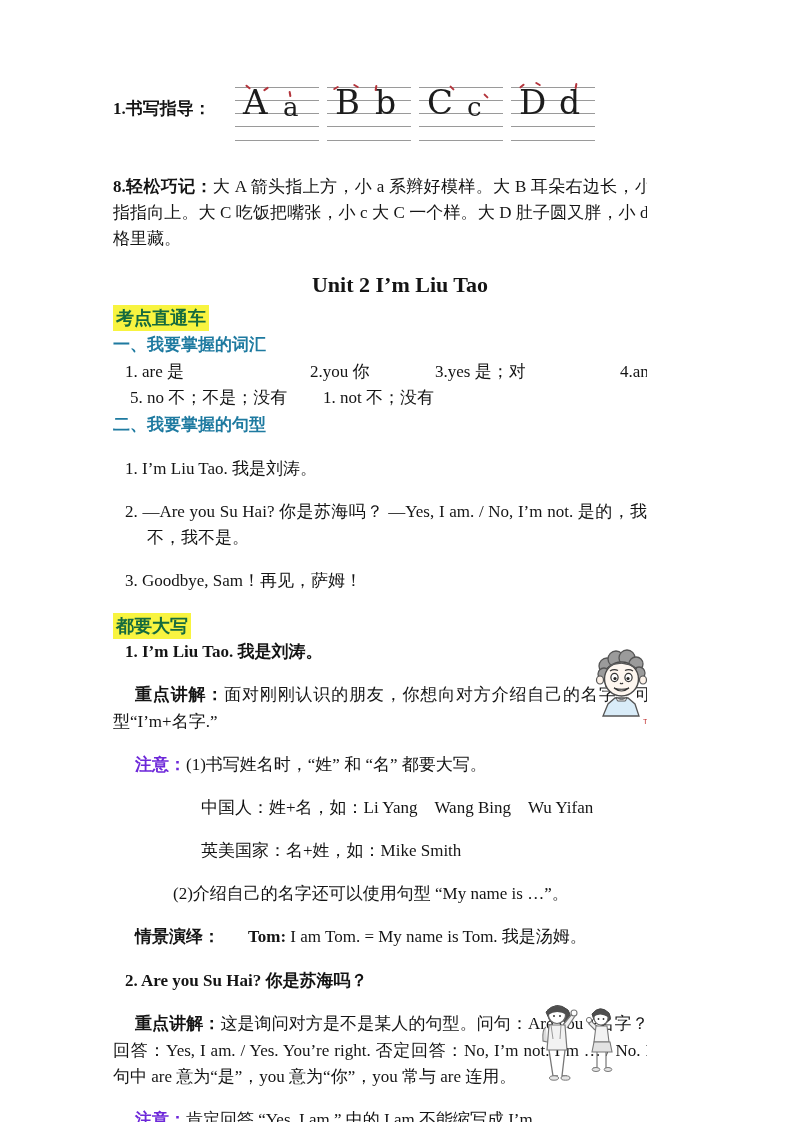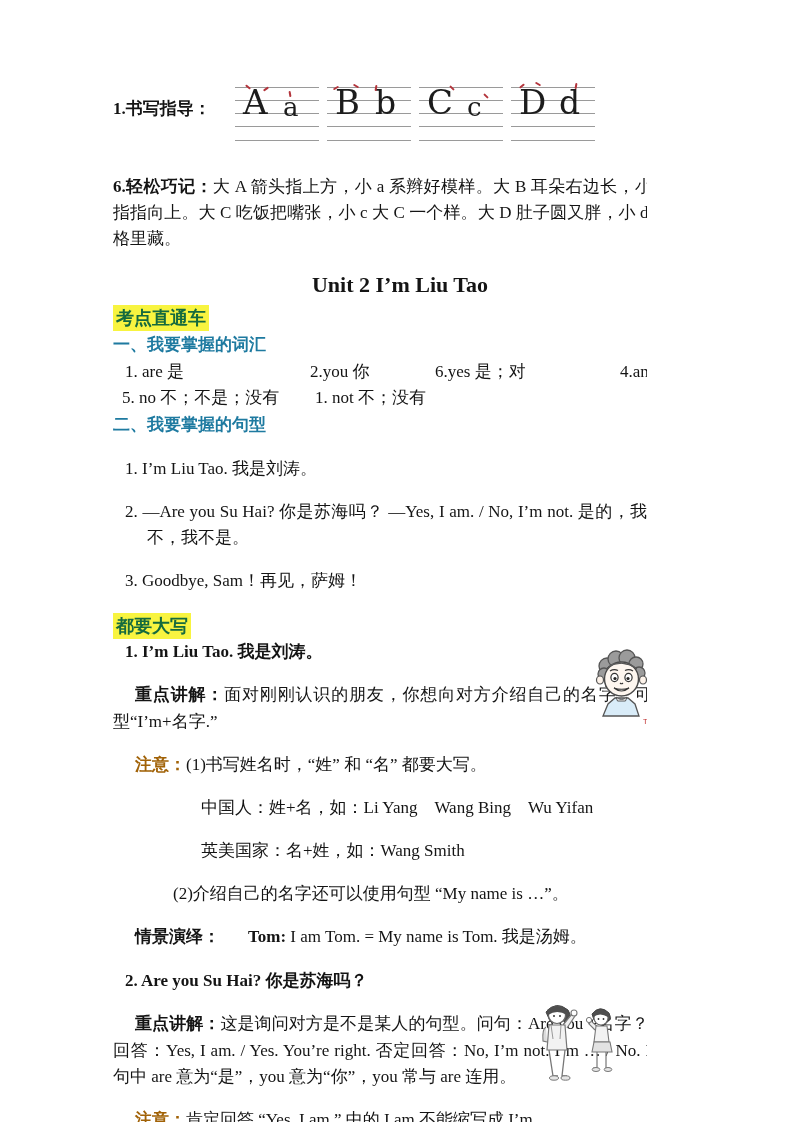--- a/index.html
+++ b/index.html
@@ -34,26 +34,26 @@
   .mn-label{font-weight:bold;}
   .doc-title{margin:4px 0 2px 0;text-align:center;font-size:22px;font-weight:bold;line-height:32px;}
   .hl{display:inline-block;margin:2px 0 0 0;background:#f8f440;color:#156a3e;
       font-family:"Liberation Sans",sans-serif;font-weight:bold;font-size:18px;
       line-height:24px;padding:1px 3px;}
   .teal{color:#1e7aa0;font-family:"Liberation Sans",sans-serif;font-weight:bold;
         font-size:17px;line-height:28px;}
   .vrow{display:flex;line-height:26px;padding-left:12px;}
   .vrow2{padding-left:9px;}
   .vc1{width:185px;}.vc2{width:125px;}.vc3{width:185px;}.vc4{flex:1;}
-  .v21{width:193px;}
+  .v21{width:193px;margin-left:8px;}
   .pnum{line-height:26px;padding-left:34px;text-indent:-22px;text-align:justify;}
   .item-head{line-height:26px;padding-left:12px;font-weight:bold;}
   .plabel{line-height:26px;text-indent:22px;text-align:justify;}
   .bl{font-weight:bold;font-family:Liberation Mono, monospace;}
-  .rl{font-weight:bold;color:#a16207;font-family:"Liberation Sans",sans-serif;}
+  .rl{font-weight:bold;color:#6d28d9;font-family:"Liberation Sans",sans-serif;}
   .ind-names{line-height:26px;padding-left:88px;}
   .ind-p2{line-height:26px;padding-left:60px;}
   .speaker{font-weight:bold;}
   .sp-gap{margin-left:28px;}
 
   
   .fig-tom{position:absolute;left:583px;top:646px;width:78px;height:88px;}
   .fig-kids{position:absolute;left:532px;top:998px;width:102px;height:92px;}
 </style>
 </head>
@@ -108,52 +108,52 @@
           <span class="gU">D</span>
           <span class="gLt">d</span>
           <i class="tick" style="left:8px;top:0px;transform:rotate(-40deg)"></i>
           <i class="tick" style="left:24px;top:-2px;transform:rotate(30deg)"></i>
           <i class="tick" style="left:62px;top:0px;transform:rotate(-80deg)"></i>
           <div class="gunder"></div>
         </div>
       </div>
     </div>
 
-    <p class="mnemonic"><span class="mn-label">6.轻松巧记：</span><span>大 A 箭头指上方，小 a 系辫好模样。大 B 耳朵右边长，小 b 食指指向上。大 C 吃饭把嘴张，小 c 大 C 一个样。大 D 肚子圆又胖，小 d 四线格里藏。</span></p>
+    <p class="mnemonic"><span class="mn-label">8.轻松巧记：</span><span>大 A 箭头指上方，小 a 系辫好模样。大 B 耳朵右边长，小 b 食指指向上。大 C 吃饭把嘴张，小 c 大 C 一个样。大 D 肚子圆又胖，小 d 四线格里藏。</span></p>
 
     <h1 class="doc-title">Unit 2 I’m Liu Tao</h1>
 
     <div>
       <span class="hl">考点直通车</span>
       <div class="teal">一、我要掌握的词汇</div>
       <div class="vrow">
         <span class="vc1">1. are 是</span>
         <span class="vc2">2.you 你</span>
-        <span class="vc3">6.yes 是；对</span>
+        <span class="vc3">3.yes 是；对</span>
         <span class="vc4">4.am 是</span>
       </div>
       <div class="vrow vrow2">
         <span class="v21">5. no 不；不是；没有</span>
         <span>1. not 不；没有</span>
       </div>
       <div class="teal">二、我要掌握的句型</div>
       <p class="pnum">1. I’m Liu Tao.  我是刘涛。</p>
       <p class="pnum">2. —Are you Su Hai?  你是苏海吗？ —Yes, I am. / No, I’m not.  是的，我是。/ 不，我不是。</p>
       <p class="pnum">3. Goodbye, Sam！再见，萨姆！</p>
     </div>
 
     <div>
       <span class="hl">都要大写</span>
 
       
       <p class="line item-head">1. I’m Liu Tao.  我是刘涛。</p>
       <p class="plabel"><span class="bl">重点讲解：</span><span>面对刚刚认识的朋友，你想向对方介绍自己的名字，可用句型“I’m+名字.”</span></p>
       <p class="plabel"><span class="rl">注意：</span><span>(1)书写姓名时，“姓” 和 “名” 都要大写。</span></p>
       <p class="ind-names">中国人：姓+名，如：Li Yang　Wang Bing　Wu Yifan</p>
-      <p class="ind-names">英美国家：名+姓，如：Wang Smith</p>
+      <p class="ind-names">英美国家：名+姓，如：Mike Smith</p>
       <p class="ind-p2">(2)介绍自己的名字还可以使用句型 “My name is …”。</p>
       <p class="plabel"><span class="bl">情景演绎：</span><span class="speaker sp-gap">Tom:</span> <span>I am Tom. = My name is Tom.  我是汤姆。</span></p>
 
       
       <p class="line item-head">2. Are you Su Hai?  你是苏海吗？</p>
       <p class="plabel"><span class="bl">重点讲解：</span><span>这是询问对方是不是某人的句型。问句：Are you +名字？ 肯定回答：Yes, I am. / Yes. You’re right.  否定回答：No, I’m not. I’m … / No. I’m…  句中 are 意为“是”，you 意为“你”，you 常与 are 连用。</span></p>
       <p class="plabel"><span class="rl">注意：</span><span>肯定回答 “Yes, I am.” 中的 I am 不能缩写成 I’m.</span></p>
       
 
       

